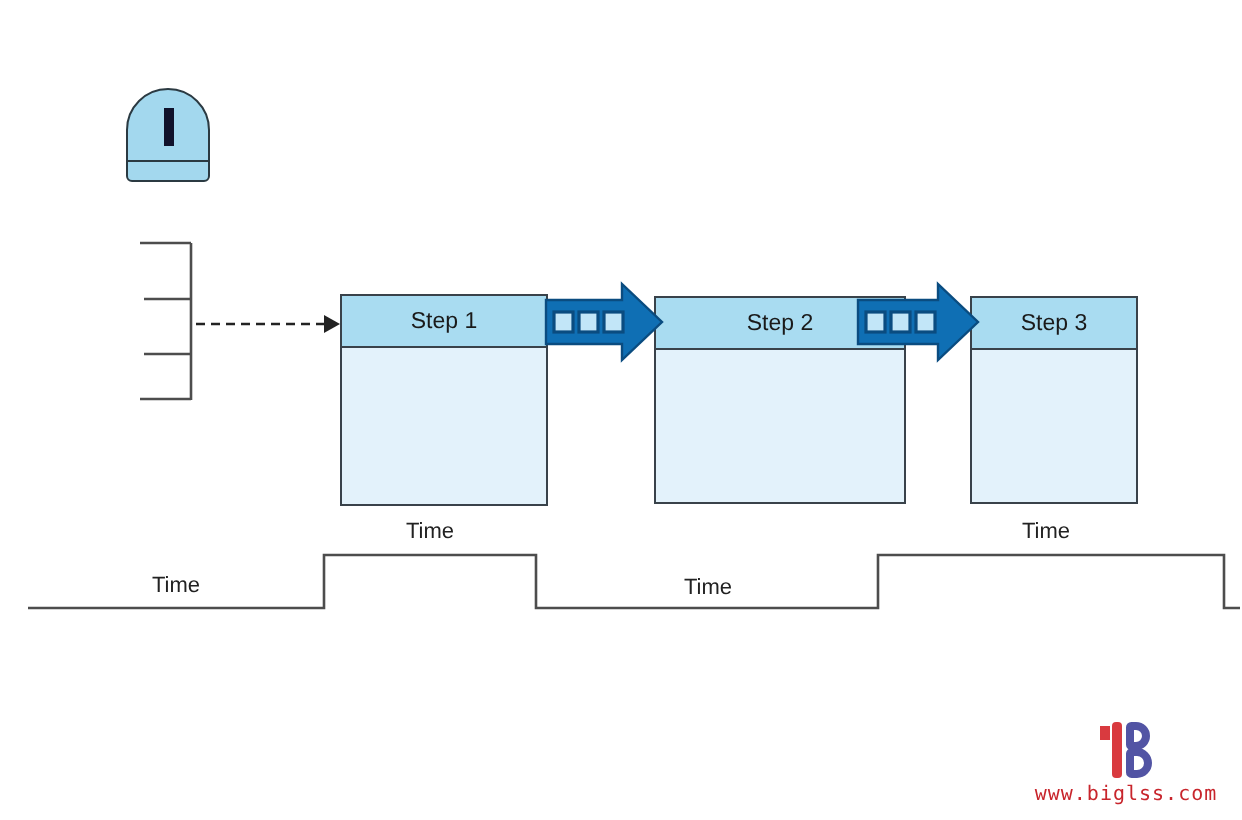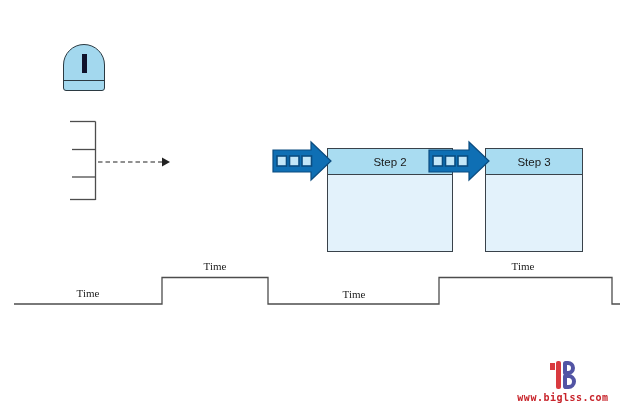--- a/index.html
+++ b/index.html
@@ -36,57 +36,60 @@
     background:var(--body-blue); z-index:1;
   }
   .pbox .phead{
     height:26px; background:var(--header-blue);
     border-bottom:1.2px solid var(--border-dark); box-sizing:border-box;
     display:flex; align-items:center; justify-content:center;
     font-size:11.5px; color:var(--text-dark);
   }
   .box1{left:170px; top:147px; width:104px; height:106px;}
   .box2{left:327px; top:148px; width:126px; height:104px;}
-  .box3{left:485px; top:148px; width:98px; height:104px;}
+  .box3{left:485px; top:148px; width:84px; height:104px;}
 
   .tlabel{
     position:absolute; width:50px; text-align:center;
-    font-size:11px; color:#222222; z-index:2;font-family:Liberation Serif, serif;
+    font-size:11px; color:#222222; z-index:2;
   }
 
   .push-arrow-poly{fill:var(--arrow-blue); stroke:var(--arrow-outline); stroke-width:1.2;}
   .push-square{fill:var(--arrow-square); stroke:var(--arrow-outline); stroke-width:1.6;}
   .thin-line{stroke:var(--line-gray); stroke-width:1.3; fill:none;}
   .dash-line{stroke:#222222; stroke-width:1.2; fill:none; stroke-dasharray:4.5 3;}
 
   
   .logo{position:absolute; left:505px; top:356px; width:116px; z-index:2;}
   .logo-row{display:flex; align-items:flex-end; justify-content:center; gap:4px; height:34px;}
   .logo-mark{position:relative; width:26px; height:30px;}
   .logo-mark .red-flag{position:absolute; left:0; top:3px; width:5px; height:7px; background:var(--logo-red);}
   .logo-mark .red-bar{position:absolute; left:6px; top:1px; width:5px; height:28px; background:var(--logo-red); border-radius:2px;}
   .logo-mark .bowl{position:absolute; box-sizing:border-box; border:4px solid var(--logo-blue); border-radius:3px 8px 8px 3px;}
   .logo-mark .bowl-top{left:13px; top:1px; width:12px; height:14px;}
   .logo-mark .bowl-bot{left:13px; top:14px; width:13px; height:15px;}
   .logo-cn{font-size:23px; font-weight:bold; color:var(--logo-blue); line-height:30px; font-family:"DejaVu Sans",sans-serif;}
   .logo-site{
     text-align:center; font-family:"DejaVu Sans Mono","Liberation Mono",monospace;
-    font-size:10px; font-weight:bold; letter-spacing:0.5px; color:var(--site-red); margin-top:2px;
+    font-size:10px; font-weight:normal; letter-spacing:0.5px; color:var(--site-red); margin-top:2px;
   }
 </style>
 </head>
 <body>
 
 <div class="canvas">
 
   <div class="dome">
     <span class="dome-i">I</span>
     <div class="dome-band"></div>
   </div>
 
+  <div class="pbox box1">
+    <div class="phead">Step 1</div>
+  </div>
   <div class="pbox box2">
     <div class="phead">Step 2</div>
   </div>
   <div class="pbox box3">
     <div class="phead">Step 3</div>
   </div>
 
   <div class="tlabel" style="left:190px; top:260px;">Time</div>
   <div class="tlabel" style="left:498px; top:260px;">Time</div>
 

